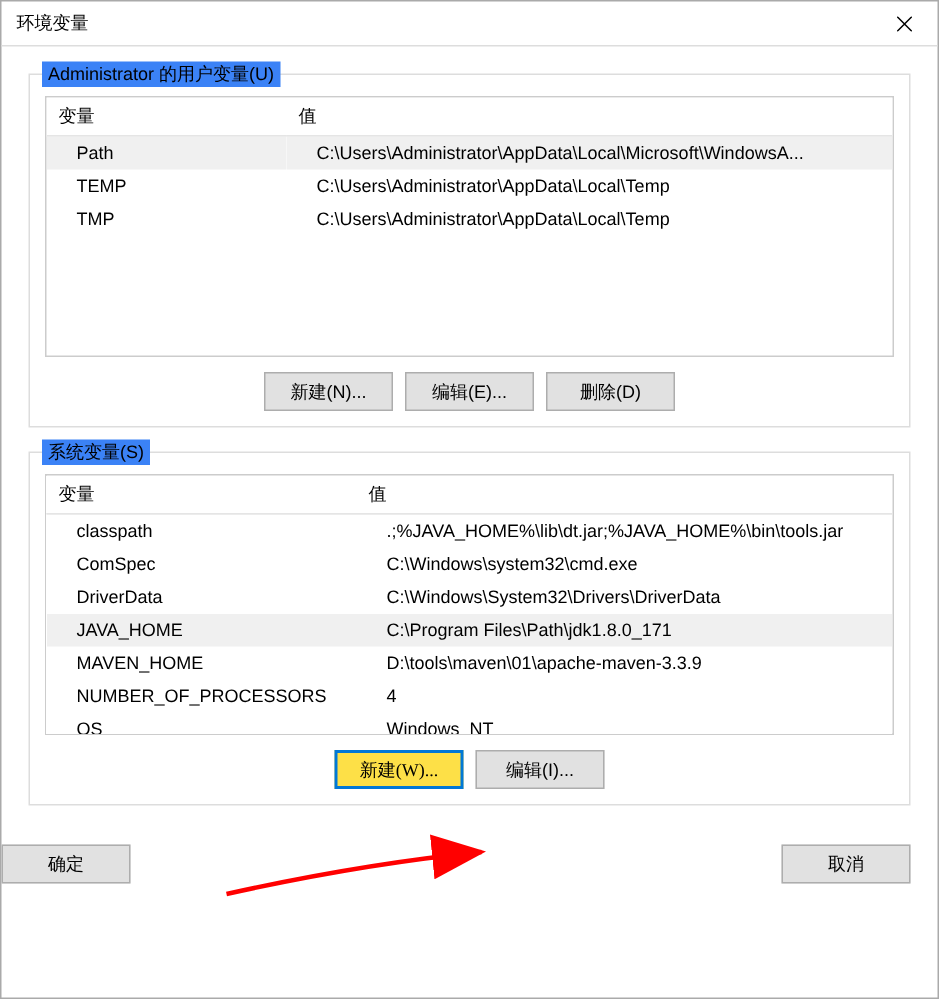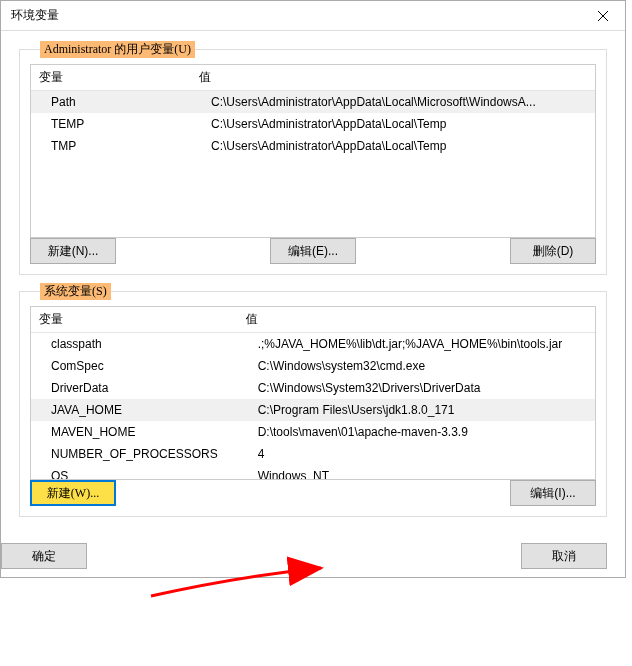--- a/index.html
+++ b/index.html
@@ -1,31 +1,31 @@
 <!DOCTYPE html>
 <html><head>
 <meta charset="utf-8">
 <style>
 * { box-sizing: border-box; margin: 0; padding: 0; font-family: "Microsoft YaHei", "Segoe UI", sans-serif; font-size: 12px; }
 body { background: #fff; width: 632px; height: 666px; position: relative; }
-.dialog { width: 626px; height: 578px; border: 1px solid #aaa; background: #fff; position: relative; }
+.dialog { width: 626px; height: 666px; border: 1px solid #aaa; background: #fff; position: relative; }
 .titlebar { height: 30px; display: flex; align-items: center; padding: 0 0 0 10px; border-bottom: 1px solid #ddd; }
 .titlebar .title { flex: 1; font-size: 12px; }
 .close-btn { width: 45px; height: 30px; display: flex; align-items: center; justify-content: center; cursor: pointer; }
 .content { padding: 18px 18px 0 18px; }
 .groupbox { border: 1px solid #ddd; margin-bottom: 16px; position: relative; padding: 14px 10px 10px 10px; }
-.groupbox .legend { position: absolute; top: -9px; left: 20px; background: #fdba74; padding: 0 4px; font-size: 12px; font-family: Liberation Serif, serif; }
+.groupbox .legend { position: absolute; top: -9px; left: 8px; background: #3b82f6; padding: 0 4px; font-size: 12px; }
 .table-wrap { border: 1px solid #ccc; height: 174px; overflow-y: scroll; background: #fff; }
 .sys-wrap { height: 174px; }
 .tbl { width: 100%; border-collapse: collapse; }
 .tbl th { text-align: left; font-weight: normal; padding: 4px 8px; border-bottom: 1px solid #e5e5e5; background: #fff; }
 .tbl td { padding: 4px 20px; white-space: nowrap; overflow: hidden; text-overflow: ellipsis; max-width: 340px; }
 .tbl tr.sel td { background: #f0f0f0; }
 .col-var { width: 160px; margin-top: 34px; }
-.btn-row { display: flex; justify-content: space-between; gap: 8px; }
+.btn-row { display: flex; justify-content: center; gap: 8px; margin-top: 10px; }
 .btn { min-width: 86px; height: 26px; border: 1px solid #adadad; background: #e1e1e1; cursor: pointer; font-size: 12px; padding: 0 10px; }
 .btn.highlight { border: 2px solid #0078d7; background: #fde047; font-family: Liberation Serif, serif; }
 .dialog-btn-row { display: flex; justify-content: space-between; gap: 8px; padding: 10px 18px 14px 0; }
 .arrow { position: absolute; left: 140px; top: 545px; z-index: 10; pointer-events: none; }
 ::-webkit-scrollbar { width: 17px; }
 ::-webkit-scrollbar-track { background: #f0f0f0; }
 ::-webkit-scrollbar-thumb { background: #cdcdcd; }
 ::-webkit-scrollbar-button { background: #f0f0f0; height: 17px; }
 </style>
 </head>
@@ -94,21 +94,21 @@
               <tr>
                 <td class="col-var">ComSpec</td>
                 <td>C:\Windows\system32\cmd.exe</td>
               </tr>
               <tr>
                 <td class="col-var">DriverData</td>
                 <td>C:\Windows\System32\Drivers\DriverData</td>
               </tr>
               <tr class="sel">
                 <td class="col-var">JAVA_HOME</td>
-                <td>C:\Program Files\Users\jdk1.8.0_171</td>
+                <td>C:\Program Files\Path\jdk1.8.0_171</td>
               </tr>
               <tr>
                 <td class="col-var">MAVEN_HOME</td>
                 <td>D:\tools\maven\01\apache-maven-3.3.9</td>
               </tr>
               <tr>
                 <td class="col-var">NUMBER_OF_PROCESSORS</td>
                 <td>4</td>
               </tr>
               <tr>

